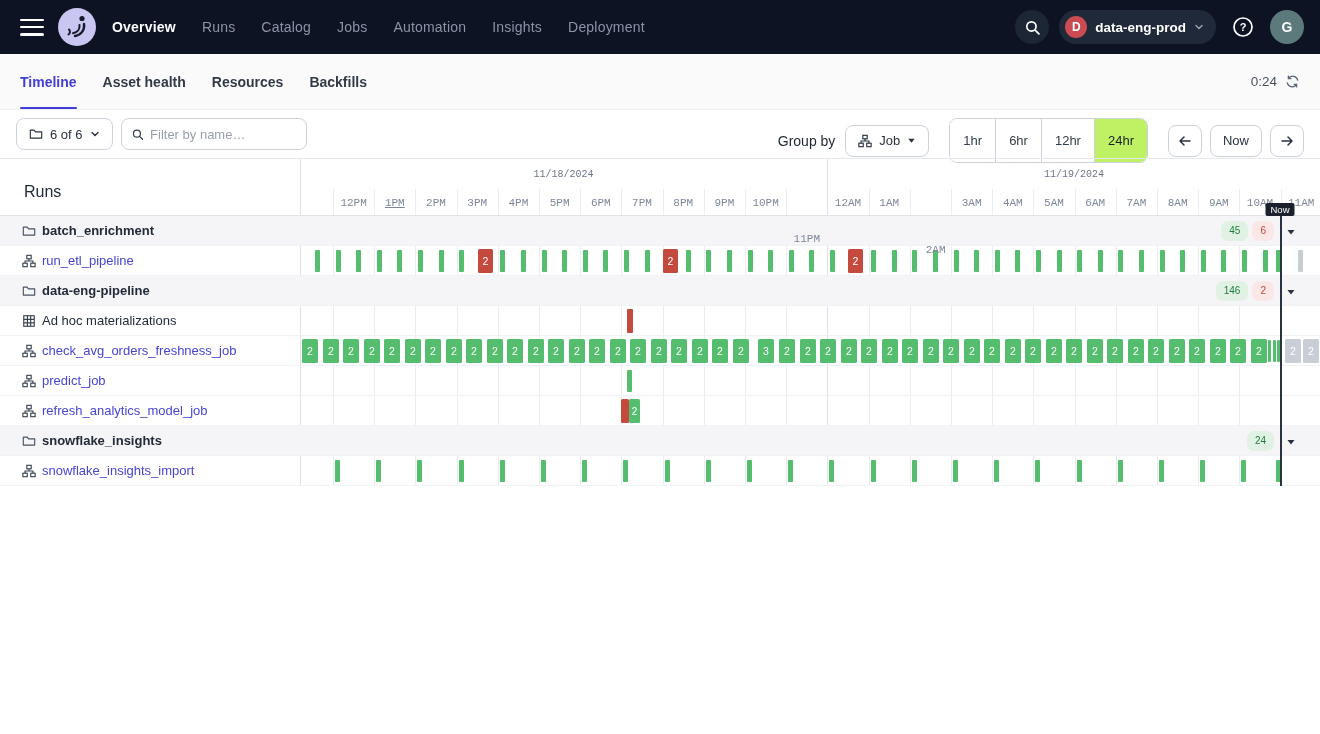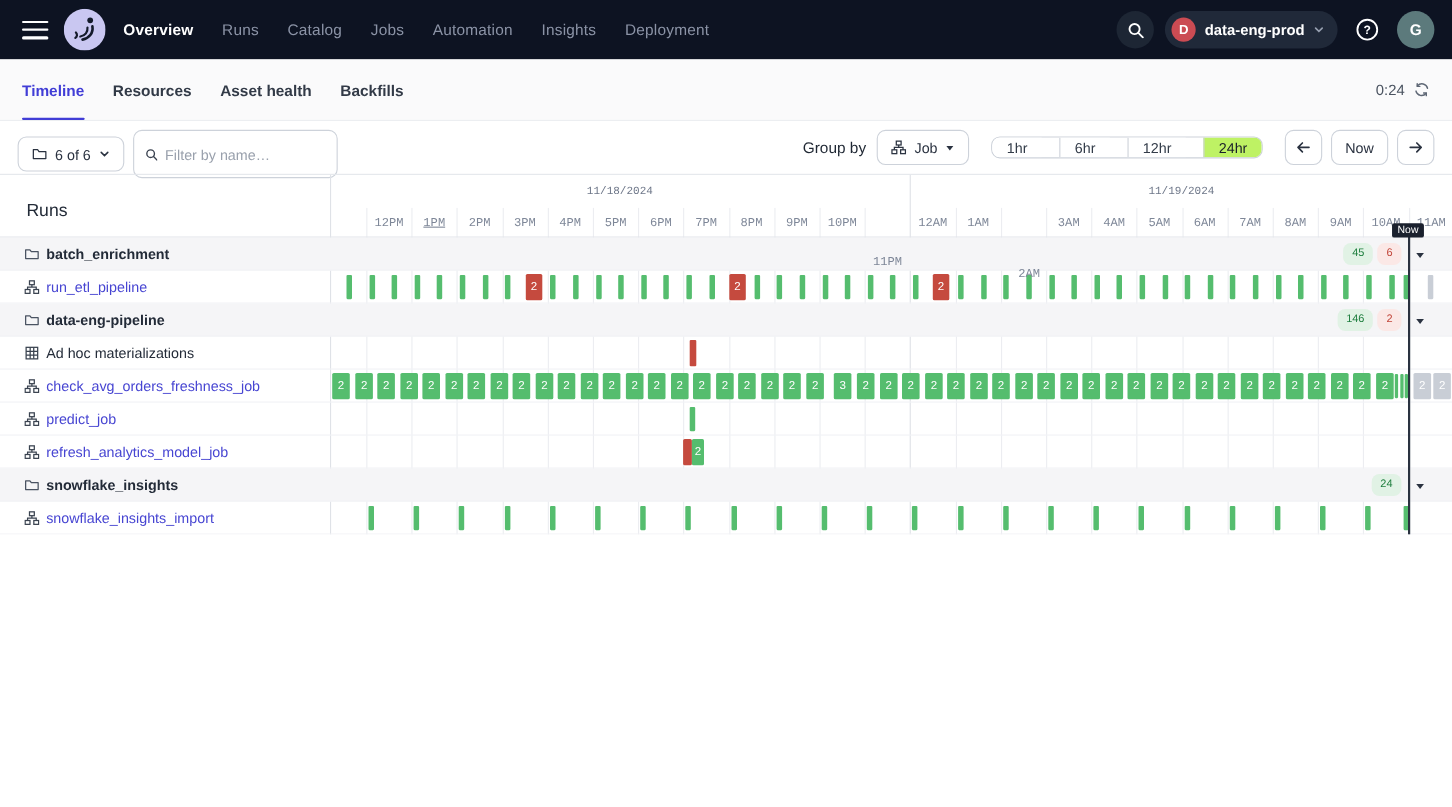--- a/index.html
+++ b/index.html
@@ -27,25 +27,25 @@
   .tab { position:relative; display:flex; align-items:center; font-size:14px; font-weight:600; color:#323A47; cursor:pointer; }
   .tab.active { color:#413DD6; }
   .tab.active::after { content:''; position:absolute; left:0; right:0; bottom:0; height:2px; background:#413DD6; border-radius:1px; }
   .timer { margin-left:auto; display:flex; align-items:center; gap:8px; color:#4A5360; font-size:13.5px; }
 
   
   .toolbar { height:48px; background:#fff; position:relative; }
   .tb-left { position:absolute; left:16px; top:8px; display:flex; gap:8px; align-items:center; }
   .tb-right { position:absolute; right:16px; top:8px; display:flex; gap:8px; align-items:center; }
   .btn { height:32px; background:#fff; border:1px solid #CDD2DA; border-radius:8px; display:flex; align-items:center; gap:7px; padding:0 12px; font-size:13px; color:#2A3240; cursor:pointer; font-weight:500; }
-  .input-wrap { height:44px; width:186px; border:1px solid #CDD2DA; border-radius:8px; display:flex; align-items:center; gap:7px; padding:0 10px; color:#39414F; }
+  .input-wrap { height:32px; width:186px; border:1px solid #CDD2DA; border-radius:8px; display:flex; align-items:center; gap:7px; padding:0 10px; color:#39414F; }
   .input-wrap input { border:none; outline:none; width:100%; font-size:13px; font-family:"Liberation Sans",sans-serif; color:#2A3240; background:transparent; }
   .input-wrap input::placeholder { color:#99A0AC; }
   .groupby-label { font-size:14px; color:#1F2733; margin-right:2px; }
-  .seg { display:flex; height:20px; border:1px solid #CDD2DA; border-radius:8px; overflow:hidden; margin:0 12px;gap:16px; }
+  .seg { display:flex; height:45px; border:1px solid #CDD2DA; border-radius:8px; overflow:hidden; margin:0 12px; }
   .seg-item { min-width:42px; padding:0 13px; display:flex; align-items:center; justify-content:center; font-size:13px; color:#333C49; background:#fff; cursor:pointer; }
   .seg-item + .seg-item { border-left:1px solid #CDD2DA; }
   .seg-item.active { background:#bef264; color:#1A202B; font-weight:500; }
   .nav-arrow { width:34px; padding:0; justify-content:center; }
 
   
   .tl-panel { position:relative; height:328px; border-top:1px solid #E4E7EB; overflow:hidden; }
   .grid-v { position:absolute; width:1px; background:#ECEDF1; z-index:1; }
   .grid-v.strong { background:#DFE2E7; }
   .runs-label { position:absolute; left:24px; top:24px; font-size:16px; color:#232B38; z-index:2; }
@@ -117,22 +117,22 @@
           <text x="12" y="16" text-anchor="middle" fill="#fff" font-size="11" font-weight="bold" font-family="Liberation Sans, sans-serif">?</text>
         </svg>
     </div>
     <div class="avatar">G</div>
   </div>
 </header>
 
 <div class="tabbar">
   <div class="tabs" id="tab-list">
       <div class="tab active">Timeline</div>
+      <div class="tab">Asset health</div>
       <div class="tab">Resources</div>
-      <div class="tab">Asset health</div>
       <div class="tab">Backfills</div>
     </div>
   <div class="timer">
     <span>0:24</span>
     <svg width="15" height="15" viewBox="0 0 16 16" fill="none" stroke="#5E6775" stroke-width="1.4" stroke-linecap="round">
       <path d="M13.6 6.6A5.6 5.6 0 0 0 3.9 4.3"></path>
         <path d="M3.6 2.2v2.6h2.6"></path>
       <path d="M2.4 9.4a5.6 5.6 0 0 0 9.7 2.3"></path>
         <path d="M12.4 13.8v-2.6H9.8"></path>
     </svg>

